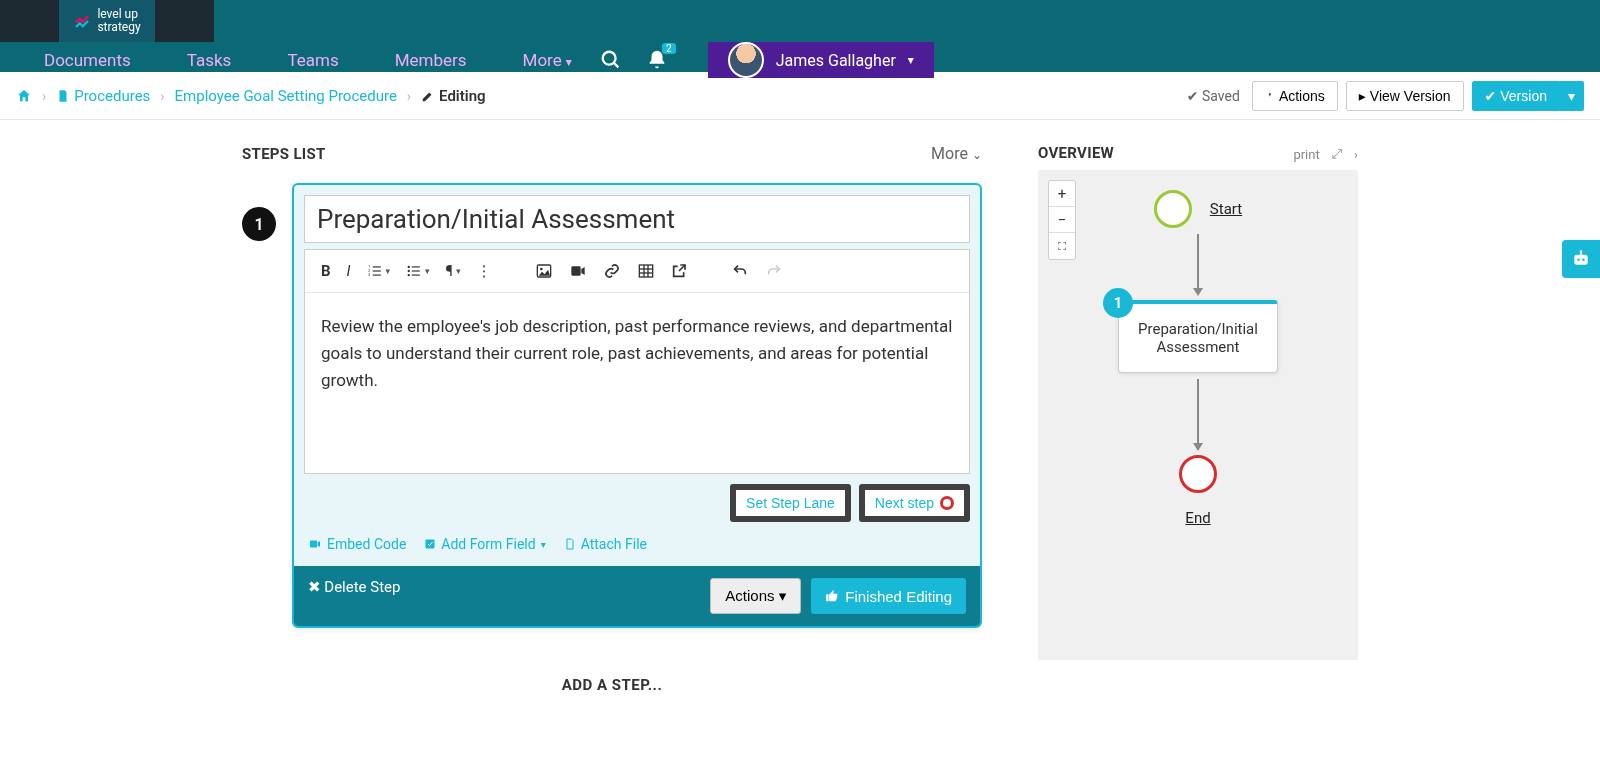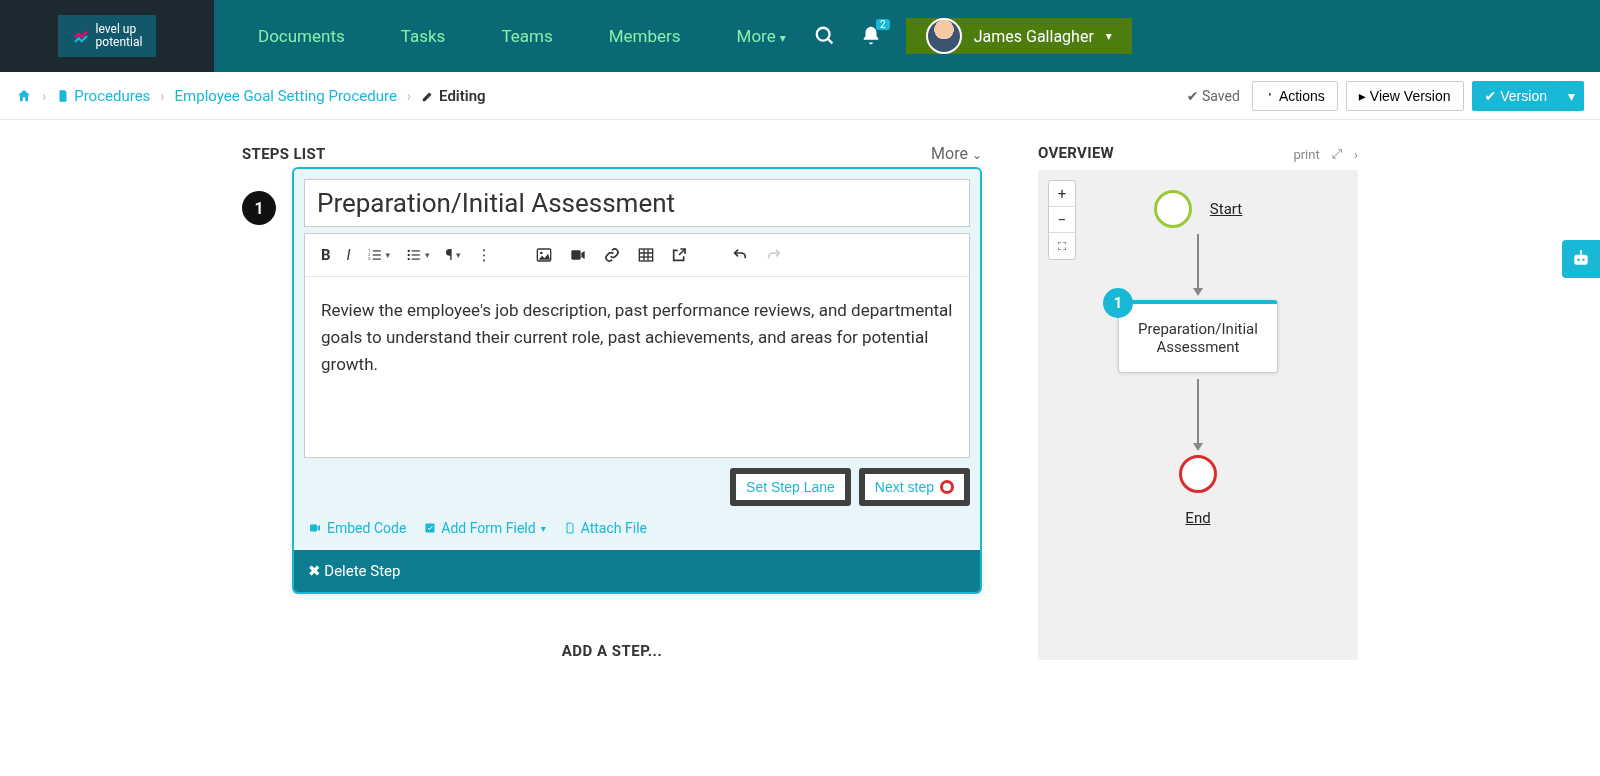--- a/index.html
+++ b/index.html
@@ -1,45 +1,45 @@
 <!DOCTYPE html>
 <html><head>
 <meta charset="utf-8">
 <style>
 * { box-sizing: border-box; margin: 0; padding: 0; }
 body { font-family: -apple-system, "Segoe UI", Roboto, Arial, sans-serif; font-size: 14px; color: #333; background: #fff; }
-.topbar { display: flex; height: 72px; background: #0b6875; }
+.topbar { display: flex; height: 72px; background: #0b6875; flex-direction: column; }
 .logo-area { width: 214px; background: #1e2a32; display: flex; align-items: center; justify-content: center; }
 .logo-box { background: #13576a; padding: 8px 14px; display: flex; align-items: center; gap: 6px; }
 .logo-glyph { width: 18px; height: 18px; }
 .logo-text { color: #fff; font-size: 12px; line-height: 1.1; }
 .nav { display: flex; align-items: center; flex: 1; padding-left: 16px; }
-.nav-item { color: #86efac; font-size: 17px; padding: 0 28px; cursor: pointer; }
+.nav-item { color: #f0abfc; font-size: 17px; padding: 0 28px; cursor: pointer; }
 .nav-item .chev { font-size: 12px; margin-left: 4px; }
 .nav-right { display: flex; align-items: center; gap: 24px; padding-right: 0; }
 .icon-btn { color: #fff; cursor: pointer; position: relative; }
 .notif-badge { position: absolute; top: -6px; right: -8px; background: #19b8d6; color: #fff; font-size: 10px; padding: 0 4px; border-radius: 3px; }
-.user-area { background: #4d7c0f; display: flex; align-items: center; gap: 12px; padding: 0 20px; height: 100%; margin-left: 0; }
+.user-area { background: #4c1d95; display: flex; align-items: center; gap: 12px; padding: 0 20px; height: 100%; margin-left: 16px; }
 .avatar { width: 36px; height: 36px; border-radius: 50%; background: radial-gradient(circle at 50% 30%, #f4c9a3 35%, #3b5470 36%); border: 2px solid #fff; }
 .user-name { color: #fff; font-size: 16px; }
 .crumbbar { display: flex; align-items: center; height: 48px; padding: 0 16px; border-bottom: 1px solid #e5e5e5; }
 .crumb-left { display: flex; align-items: center; gap: 10px; }
 .crumb-left a { color: #19b8d6; text-decoration: none; font-size: 15px; cursor: pointer; }
 .crumb-sep { color: #bbb; }
 .crumb-edit { color: #333; font-weight: 600; font-size: 15px; }
 .crumb-right { margin-left: auto; display: flex; align-items: center; gap: 8px; }
 .saved { color: #666; font-size: 14px; margin-right: 4px; }
 .btn { border: 1px solid #ccc; background: #fff; padding: 6px 12px; font-size: 14px; cursor: pointer; border-radius: 2px; display: inline-flex; align-items: center; gap: 4px; }
 .btn-group { display: flex; }
 .btn-group .btn:first-child { border-radius: 2px 0 0 2px; }
 .btn-group .btn:last-child { border-radius: 0 2px 2px 0; border-left: none; padding: 6px 8px; }
 .btn-approve { background: #19b8d6; border-color: #19b8d6; color: #fff; }
 .main { display: flex; padding: 24px 0 40px 0; gap: 56px; justify-content: center; }
 .steps-col { width: 740px; }
-.panel-head { display: flex; align-items: center; margin-bottom: 4px; }
+.panel-head { display: flex; align-items: center; margin-bottom: 20px; }
 .panel-title { font-size: 15px; font-weight: 700; letter-spacing: 0.3px; color: #333; }
 .more-link { margin-left: auto; color: #666; font-size: 16px; cursor: pointer; }
 .step-wrap { display: flex; gap: 16px; align-items: flex-start; }
 .step-num { width: 34px; height: 34px; border-radius: 50%; background: #111; color: #fff; display: flex; align-items: center; justify-content: center; font-size: 16px; font-weight: 600; margin-top: 24px; flex-shrink: 0; }
 .step-card { flex: 1; border: 2px solid #19b8d6; border-radius: 6px; background: #e8f6f9; overflow: hidden; box-shadow: 0 2px 6px rgba(0,0,0,0.08); }
 .step-title-wrap { padding: 10px 10px 6px 10px; }
 .step-title { width: 100%; border: 1px solid #ccc; background: #fff; font-size: 26px; padding: 8px 12px; font-family: inherit; color: #333; }
 .editor-box { margin: 0 10px 10px 10px; border: 1px solid #ccc; background: #fff; }
 .toolbar { display: flex; align-items: center; padding: 8px 10px; border-bottom: 1px solid #e5e5e5; gap: 4px; flex-wrap: wrap; }
 .tool { padding: 4px 6px; cursor: pointer; color: #333; font-size: 15px; display: inline-flex; align-items: center; }
@@ -84,21 +84,21 @@
 </head>
 <body>
 
 <div class="topbar">
   <div class="logo-area">
     <div class="logo-box">
       <svg class="logo-glyph" viewBox="0 0 24 24">
           <path d="M4 14l5-5 4 4 7-7" stroke="#f06" stroke-width="3" fill="none"></path>
           <path d="M4 20l5-5 4 4 7-7" stroke="#19b8d6" stroke-width="3" fill="none"></path>
         </svg>
-      <div class="logo-text"><span>level up</span><br><span>potential</span></div>
+      <div class="logo-text"><span>level up</span><br><span>strategy</span></div>
     </div>
   </div>
   <div class="nav">
     <div class="nav-item">Documents</div>
     <div class="nav-item">Tasks</div>
     <div class="nav-item">Teams</div>
     <div class="nav-item">Members</div>
     <div class="nav-item"><span>More</span><span class="chev">▾</span></div>
     <div class="nav-right">
       <div class="icon-btn">
@@ -275,20 +275,29 @@
             </span>
           <span class="link">
               <svg width="12" height="14" viewBox="0 0 24 24" fill="none" stroke="#19b8d6" stroke-width="2">
                 <path d="M6 2h9l3 3v17H6z"></path>
               </svg>
               <span>Attach File</span>
             </span>
         </div>
         <div class="step-footer">
           <span class="del-step">✖ <span>Delete Step</span></span>
+          <div class="footer-right">
+            <button class="btn-actions"><span>Actions</span> ▾</button>
+            <button class="btn-finish">
+                <svg width="14" height="14" viewBox="0 0 24 24" fill="#fff">
+                  <path d="M2 21h4V9H2v12zm20-11a2 2 0 00-2-2h-6l1-4V3a1 1 0 00-1-1l-7 8v11h11l3-7v-4z"></path>
+                </svg>
+                <span>Finished Editing</span>
+              </button>
+          </div>
         </div>
       </div>
     </div>
     <div class="add-step">ADD A STEP...</div>
   </div>
 
   <div class="overview-col">
     <div class="ov-head">
       <div class="panel-title">OVERVIEW</div>
       <span class="ov-tool">print</span>

